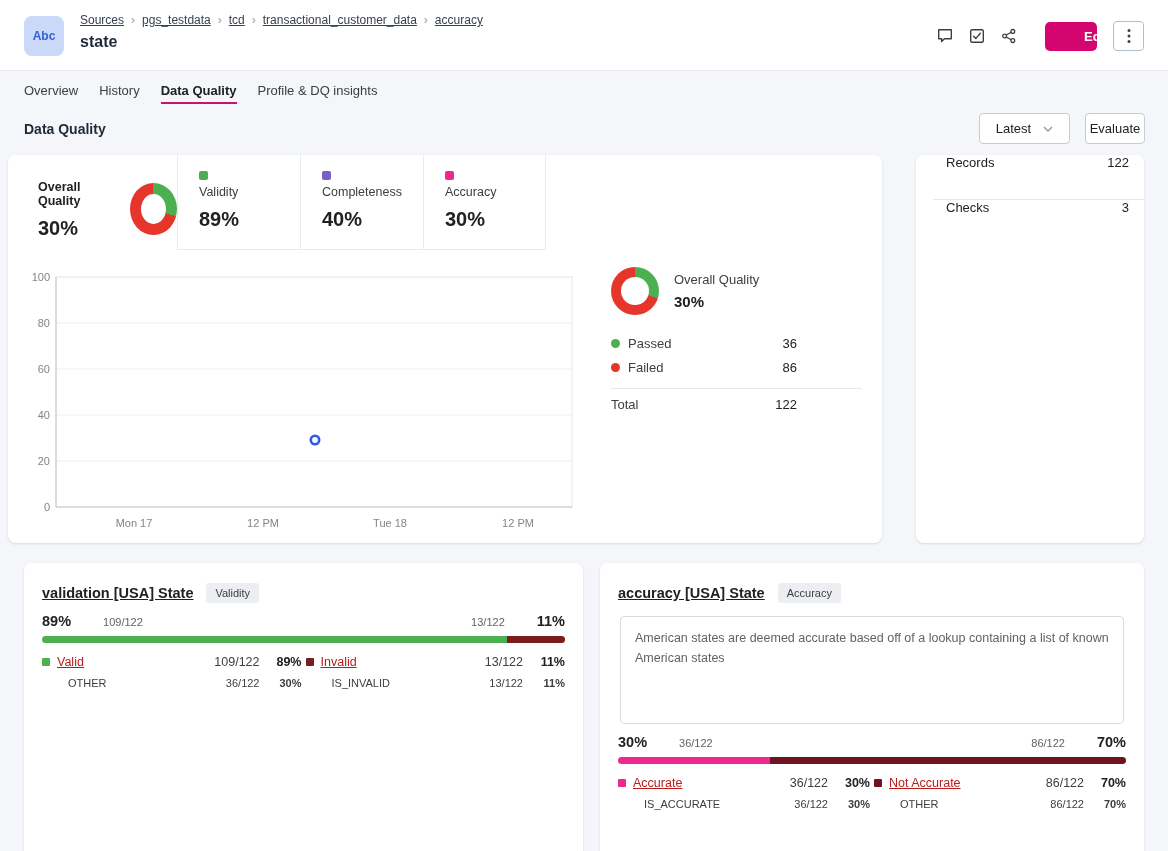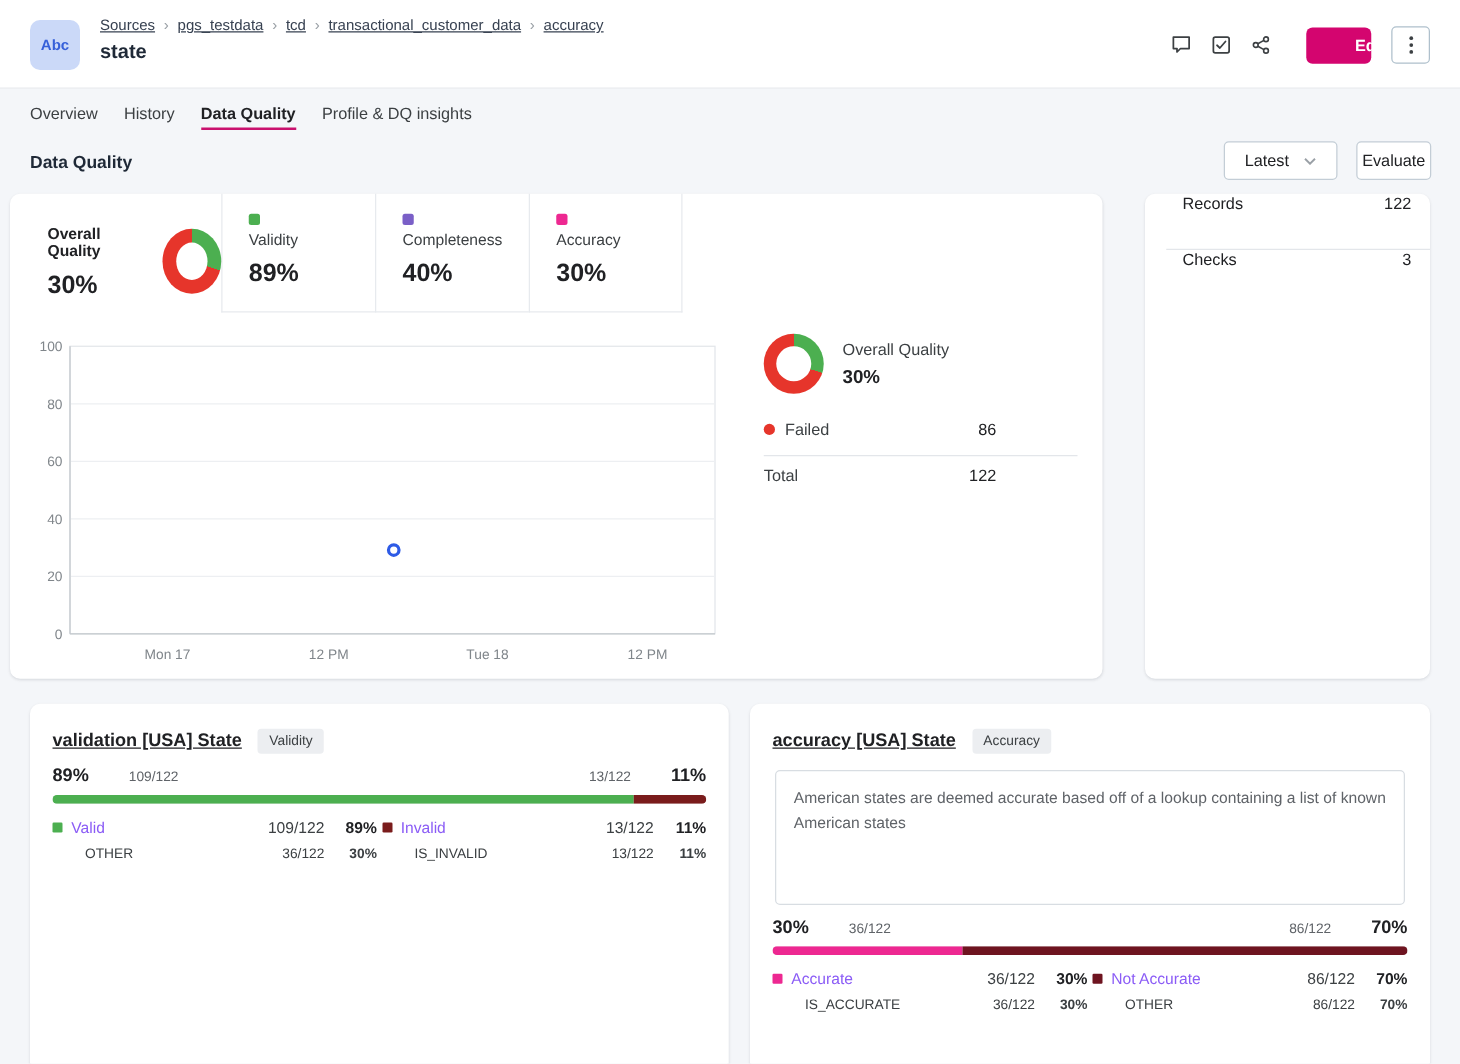--- a/index.html
+++ b/index.html
@@ -93,21 +93,21 @@
   .sr-pct { font-size:14.5px; font-weight:700; }
   .sr-frac { font-size:11px; color:#5F6368; margin-left:32px; }
   .sr-frac.r { margin-left:auto; }
   .sr-pct.r-gap { margin-left:32px; }
   .bar { display:flex; height:7px; margin:7px 18px 0; border-radius:4px; overflow:hidden; background:#eee; }
   .bar > div { height:100%; }
   .cols { display:flex; margin:8px 18px 0; }
   .col { flex:1; min-width:0; }
   .lg-row { display:flex; align-items:flex-start; font-size:12.5px; padding:4px 0; }
   .sq { width:8px; height:8px; border-radius:1px; margin:3px 7px 0 0; flex:none; }
-  .lg-label { flex:1; color:#8b5cf6; }
+  .lg-label { flex:1; color:#b91c1c;text-decoration:underline; }
   .lg-frac { width:55px; text-align:right; color:#3C4043; flex:none; }
   .lg-pct { width:42px; text-align:right; font-weight:700; color:#202124; flex:none; }
   .sub-row { display:flex; font-size:11px; color:#3C4043; padding:4px 0 4px 26px; }
   .sub-label { flex:1; }
   .sub-frac { width:55px; text-align:right; flex:none; }
   .sub-pct { width:42px; text-align:right; font-weight:700; flex:none; }
   .wrap-label { max-width:86px; line-height:13px; }
 
   .chart-wrap { position:absolute; left:8px; top:110px; }
   .tick { font-size:11px; fill:#80868B; font-family:"Liberation Sans",sans-serif; }
@@ -238,20 +238,25 @@
         <div class="donut donut-sm">
             <span class="hole"></span>
           </div>
         <div>
           <div class="sum-title">Overall Quality</div>
           <div class="sum-value">30%</div>
         </div>
       </div>
       <div class="sum-rows">
         <div class="sum-row">
+          <span class="dot" style="background: rgb(76, 175, 80);"></span>
+          <span>Passed</span>
+          <span class="sum-val">36</span>
+        </div>
+        <div class="sum-row">
           <span class="dot" style="background: rgb(230, 53, 43);"></span>
           <span>Failed</span>
           <span class="sum-val">86</span>
         </div>
       </div>
       <div class="sum-div"></div>
       <div class="total-row">
         <span>Total</span>
         <span class="sum-val">122</span>
       </div>

